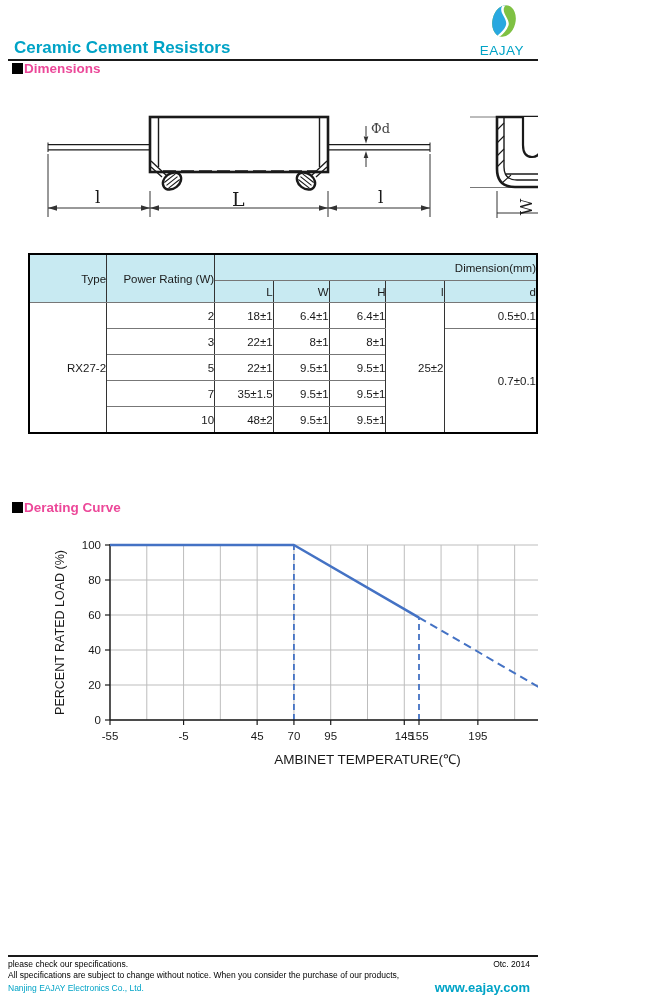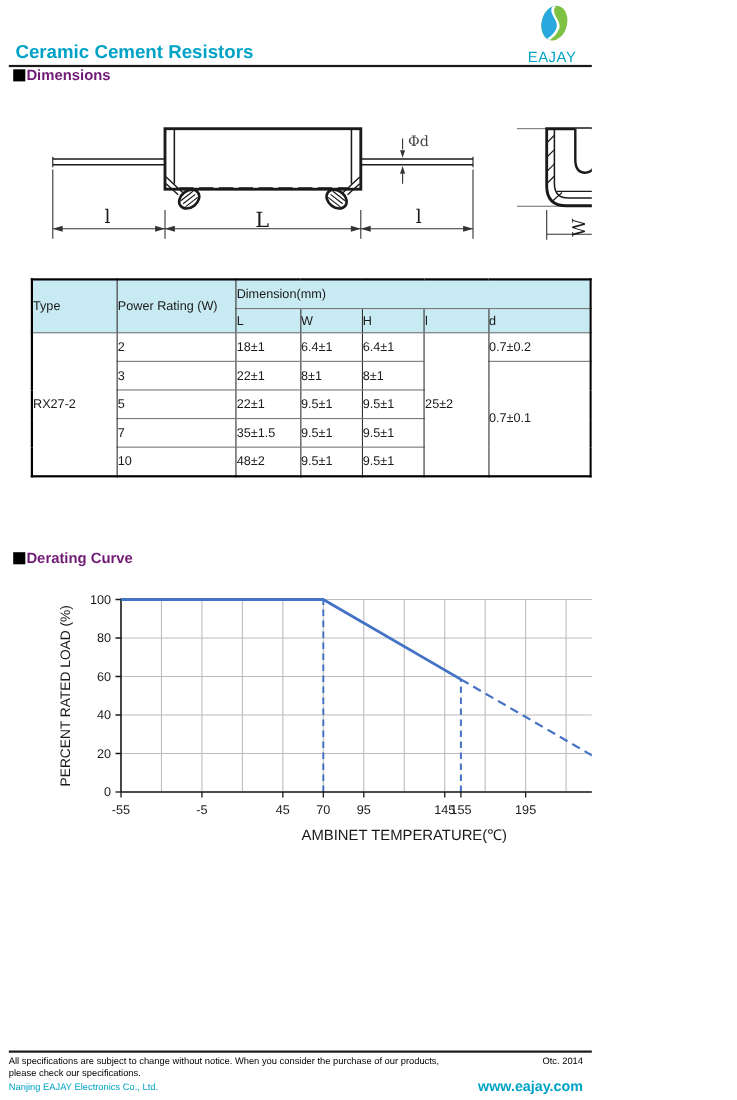--- a/index.html
+++ b/index.html
@@ -6,31 +6,31 @@
   body{font-family:"Liberation Sans",sans-serif;color:#1a1a1a;}
   .page{position:relative;width:538px;height:1000px;background:#fff;overflow:hidden;}
 
   .title{position:absolute;left:14px;top:38px;font-size:17px;font-weight:bold;color:#00a3c6;}
   .logo{position:absolute;right:14px;top:3px;width:62px;text-align:right;}
   .logo-text{font-size:13.5px;color:#00a3c6;letter-spacing:.5px;margin-top:-2px;}
   .rule{position:absolute;left:8px;width:654px;height:2px;background:#1a1a1a;}
   .rule.top{top:59px;}
   .rule.bottom{top:955px;}
 
-  .section-head{position:absolute;left:12px;font-size:13.5px;font-weight:bold;color:#701a75;}
+  .section-head{position:absolute;left:12px;font-size:13.5px;font-weight:bold;color:#ec4899;}
   .section-head .sq{display:inline-block;width:11px;height:11px;background:#000;margin-right:1px;vertical-align:-1px;}
   .section-head.dim{top:61px;}
   .section-head.der{top:472px;margin-top:28px;}
 
   .drawing{position:absolute;left:0;top:96px;}
   .chart{position:absolute;left:0;top:515px;}
 
   .tableWrap{position:absolute;left:28px;top:253px;}
   table.spec{border-collapse:collapse;table-layout:fixed;border:2px solid #000;font-size:11.5px;}
-  table.spec td{border-left:1px solid #333;border-right:1px solid #333;border-top:1px solid #777;border-bottom:1px solid #777;text-align:left;vertical-align:middle;padding:0;height:25px;background:#fff;}
+  table.spec td{border-left:1px solid #333;border-right:1px solid #333;border-top:1px solid #777;border-bottom:1px solid #777;text-align:right;vertical-align:middle;padding:0;height:25px;background:#fff;}
   table.spec tr.hrow1 td{height:25px;}
   table.spec tr.hrow2 td{height:21px;}
   table.spec td.hd{background:#c8eaf2;}
   .c-type{width:94px;} .c-pow{width:136px;} .c-L{width:67px;} .c-W{width:66px;} .c-H{width:67px;} .c-l{width:70px;} .c-d{width:113px;}
 
   .footer{position:absolute;left:8px;right:8px;top:959px;font-size:8.5px;color:#000;}
   .foot-line{line-height:11px;}
   .foot-company{color:#00a3c6;font-weight:normal;font-size:8.5px;margin-top:2px;}
   .foot-right{position:absolute;right:0;top:0;text-align:left;font-size:8.5px;margin-left:16px;}
   .foot-site{position:absolute;right:0;top:21px;color:#00a3c6;font-weight:bold;font-size:13px;}
@@ -161,21 +161,21 @@
         <td class="hd">l</td>
         <td class="hd">d</td>
       </tr>
       <tr>
         <td rowspan="5">RX27-2</td>
         <td>2</td>
         <td>18±1</td>
         <td>6.4±1</td>
         <td>6.4±1</td>
         <td rowspan="5">25±2</td>
-        <td>0.7±0.2</td>
+        <td>0.5±0.1</td>
       </tr>
       <tr>
         <td>3</td>
         <td>22±1</td>
         <td>8±1</td>
         <td>8±1</td>
         <td rowspan="4">0.7±0.1</td>
       </tr>
       <tr>
         <td>5</td>
@@ -265,20 +265,20 @@
       <line x1="625" y1="205" x2="625" y2="210" stroke="#1a1a1a" stroke-width="1.2"></line>
       <text x="625" y="225" text-anchor="middle" font-size="11.5" fill="#1a1a1a" font-family="&quot;Liberation Sans&quot;,sans-serif">295</text>
       <polyline points="110,30 293.92857142857144,30 419,102.625" fill="none" stroke="#4472c4" stroke-width="2.6" stroke-dasharray="none" stroke-linejoin="round"></polyline>
       <polyline points="419,102.625 595.5714285714286,205" fill="none" stroke="#4472c4" stroke-width="2" stroke-dasharray="8,5" stroke-linejoin="round"></polyline>
       <text x="367.5" y="249" text-anchor="middle" font-size="13.5" fill="#1a1a1a" font-family="&quot;Liberation Sans&quot;,sans-serif">AMBINET TEMPERATURE(℃)</text>
       <text x="64" y="117.5" text-anchor="middle" font-size="12.5" fill="#1a1a1a" font-family="&quot;Liberation Sans&quot;,sans-serif" transform="rotate(-90 64 117.5)">PERCENT RATED LOAD (%)</text>
     </svg>
 
   <div class="rule bottom"></div>
   <div class="footer">
+    <div class="foot-line">please check our specifications.</div>
     <div class="foot-line">All specifications are subject to change without notice. When you consider the purchase of our products,</div>
-    <div class="foot-line">please check our specifications.</div>
     <div class="foot-company">Nanjing EAJAY Electronics Co., Ltd.</div>
     <div class="foot-right">Otc. 2014</div>
     <div class="foot-site">www.eajay.com</div>
   </div>
 
 </div>
 
 </body></html>

